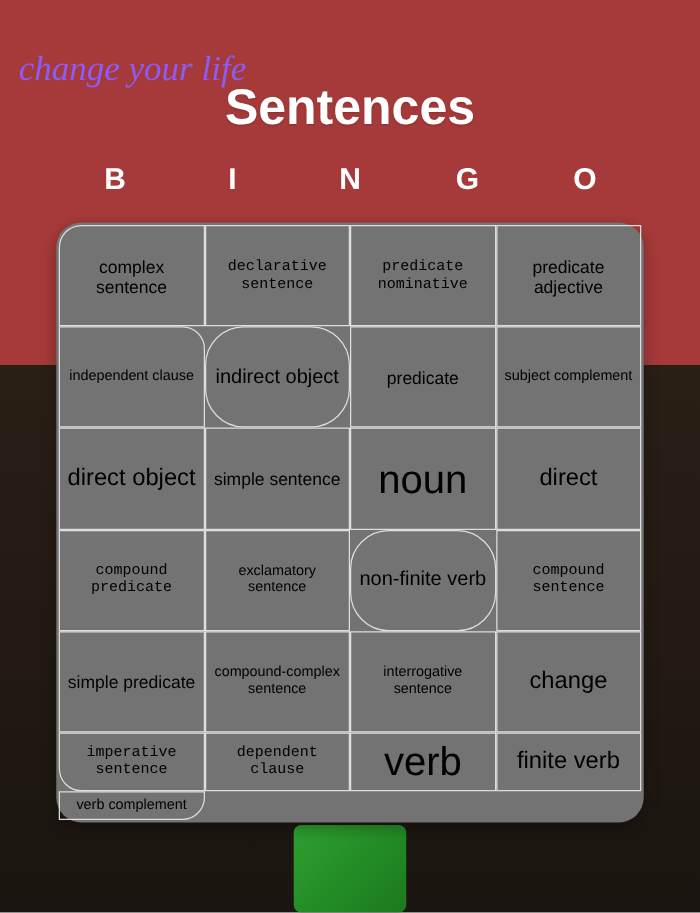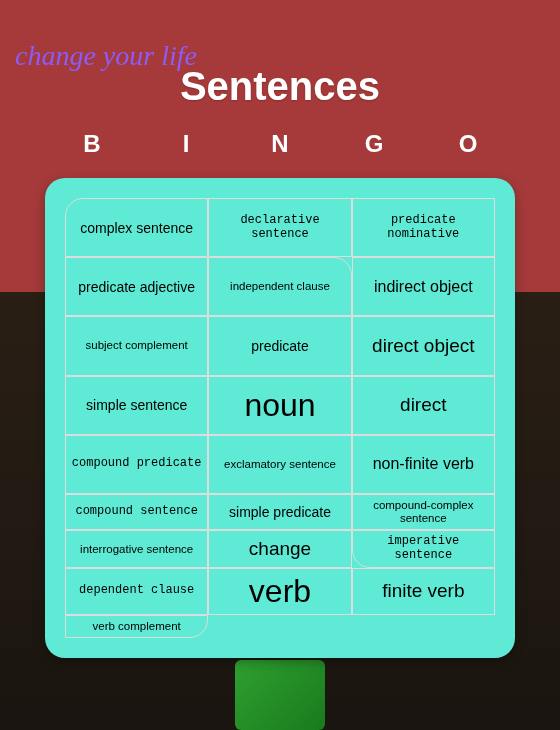--- a/index.html
+++ b/index.html
@@ -68,47 +68,47 @@
       color: #fff;
       font-size: 24px;
       font-weight: 700;
     }
     .card {
       position: absolute;
       top: 178px;
       left: 45px;
       right: 45px;
       bottom: 72px;
-      background: #5eead4;
+      background: #737373;
       border-radius: 20px;
       z-index: 3;
       display: grid;
-      grid-template-columns: repeat(3, 1fr);
+      grid-template-columns: repeat(4, 1fr);
       grid-template-rows: repeat(5, 1fr);
-      padding: 20px;
+      padding: 2px;
       box-shadow: 0 4px 12px rgba(0,0,0,0.3);
     }
     .cell {
       border: 1px solid #ddd;
       display: flex;
       align-items: center;
       justify-content: center;
       text-align: center;
       padding: 4px;
       font-size: 14px;
       line-height: 1.15;
       color: #000;
     }
     .cell:nth-child(1) { border-top-left-radius: 18px; }
     .cell:nth-child(5) { border-top-right-radius: 18px; }
     .cell:nth-child(21) { border-bottom-left-radius: 18px; text-align: center; }
     .cell:nth-child(25) { border-bottom-right-radius: 18px; }
     .sz-xl { font-size: 32px; }
     .sz-lg { font-size: 19px; }
-    .sz-md { font-size: 16px; }
+    .sz-md { font-size: 16px; border-radius: 31px; }
     .sz-sm { font-size: 14px; }
     .sz-xs { font-size: 12px; font-family: Liberation Mono, monospace; }
     .sz-xxs { font-size: 11.5px; }
   </style>
 </head>
 <body>
 
 <div class="background"></div>
 <div class="bg-text">change your life</div>
 <div class="bg-green"></div>
@@ -123,22 +123,22 @@
   <div class="header-letter">O</div>
 </div>
 
 <div class="card" id="bingo-card">
     <div class="cell sz-sm">complex sentence</div>
     <div class="cell sz-xs">declarative sentence</div>
     <div class="cell sz-xs">predicate nominative</div>
     <div class="cell sz-sm">predicate adjective</div>
     <div class="cell sz-xxs">independent clause</div>
     <div class="cell sz-md">indirect object</div>
+    <div class="cell sz-sm">predicate</div>
     <div class="cell sz-xxs">subject complement</div>
-    <div class="cell sz-sm">predicate</div>
     <div class="cell sz-lg">direct object</div>
     <div class="cell sz-sm">simple sentence</div>
     <div class="cell sz-xl">noun</div>
     <div class="cell sz-lg">direct</div>
     <div class="cell sz-xs">compound predicate</div>
     <div class="cell sz-xxs">exclamatory sentence</div>
     <div class="cell sz-md">non-finite verb</div>
     <div class="cell sz-xs">compound sentence</div>
     <div class="cell sz-sm">simple predicate</div>
     <div class="cell sz-xxs">compound-complex sentence</div>

